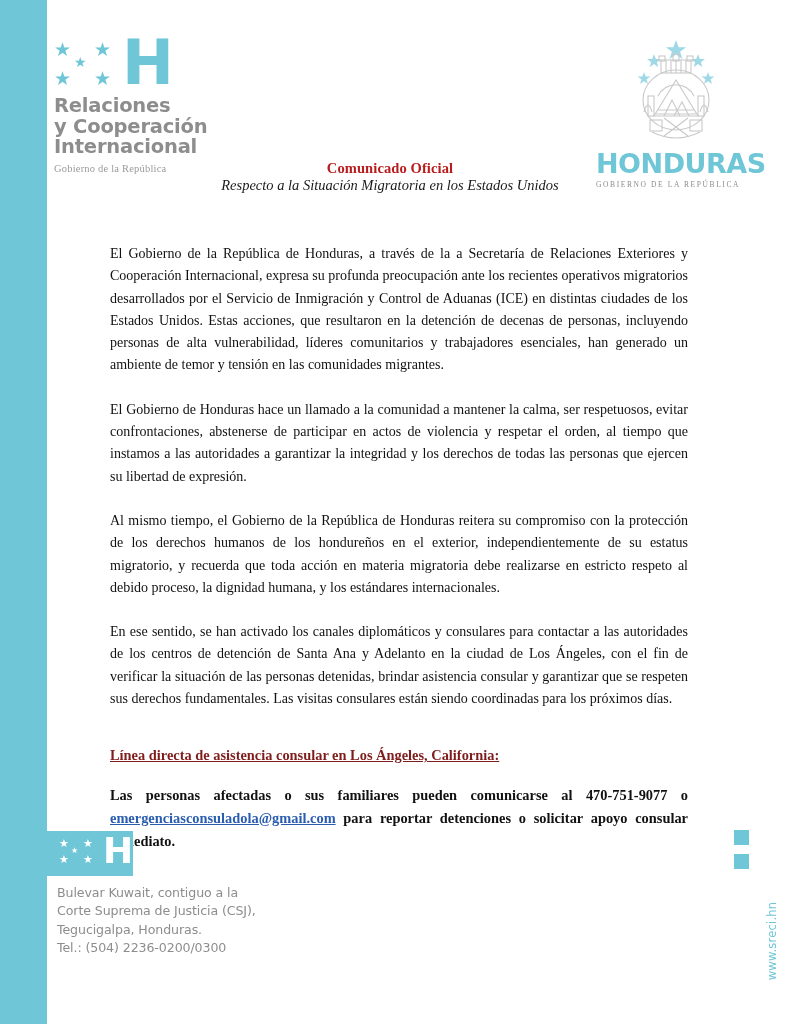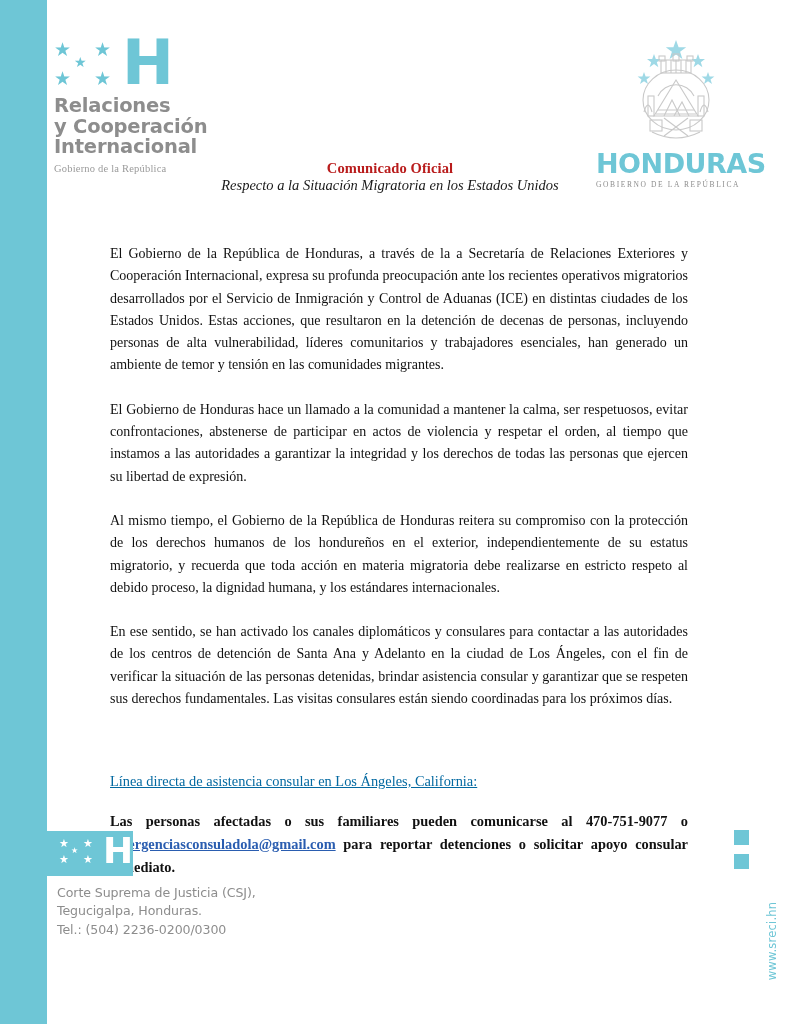--- a/index.html
+++ b/index.html
@@ -147,24 +147,24 @@
     font-size: 14px;
     line-height: 22.3px;
     color: #111111;
     text-align: justify;
     margin: 0 0 22px 0;
   }
   .hotline-head {
     font-family: "Liberation Serif", serif;
     font-size: 14.4px;
     line-height: 22.3px;
-    font-weight: normal;
+    font-weight: bold;
     text-decoration: underline;
-    color: #0369a1;
-    margin: 60px 0 17px 0;
+    color: #7f1d1d;
+    margin: 34px 0 17px 0;
   }
   .hotline-body {
     font-family: "Liberation Serif", serif;
     font-size: 14.4px;
     line-height: 23px;
     font-weight: bold;
     color: #111111;
     text-align: justify;
     margin: 0;
   }
@@ -337,20 +337,21 @@
 <div class="footer-logo">
   <span class="star s1">★</span>
   <span class="star s2">★</span>
   <span class="star s3">★</span>
   <span class="star s4">★</span>
   <span class="star s5">★</span>
   <span class="fh">H</span>
 </div>
 
 <div class="footer-address">
+  <div>Bulevar Kuwait, contiguo a la</div>
   <div>Corte Suprema de Justicia (CSJ),</div>
   <div>Tegucigalpa, Honduras.</div>
   <div>Tel.: (504) 2236-0200/0300</div>
 </div>
 
 <div class="web-strip">
   <div class="soc"></div>
   <div class="soc"></div>
   <div class="web-url">www.sreci.hn</div>
 </div>

